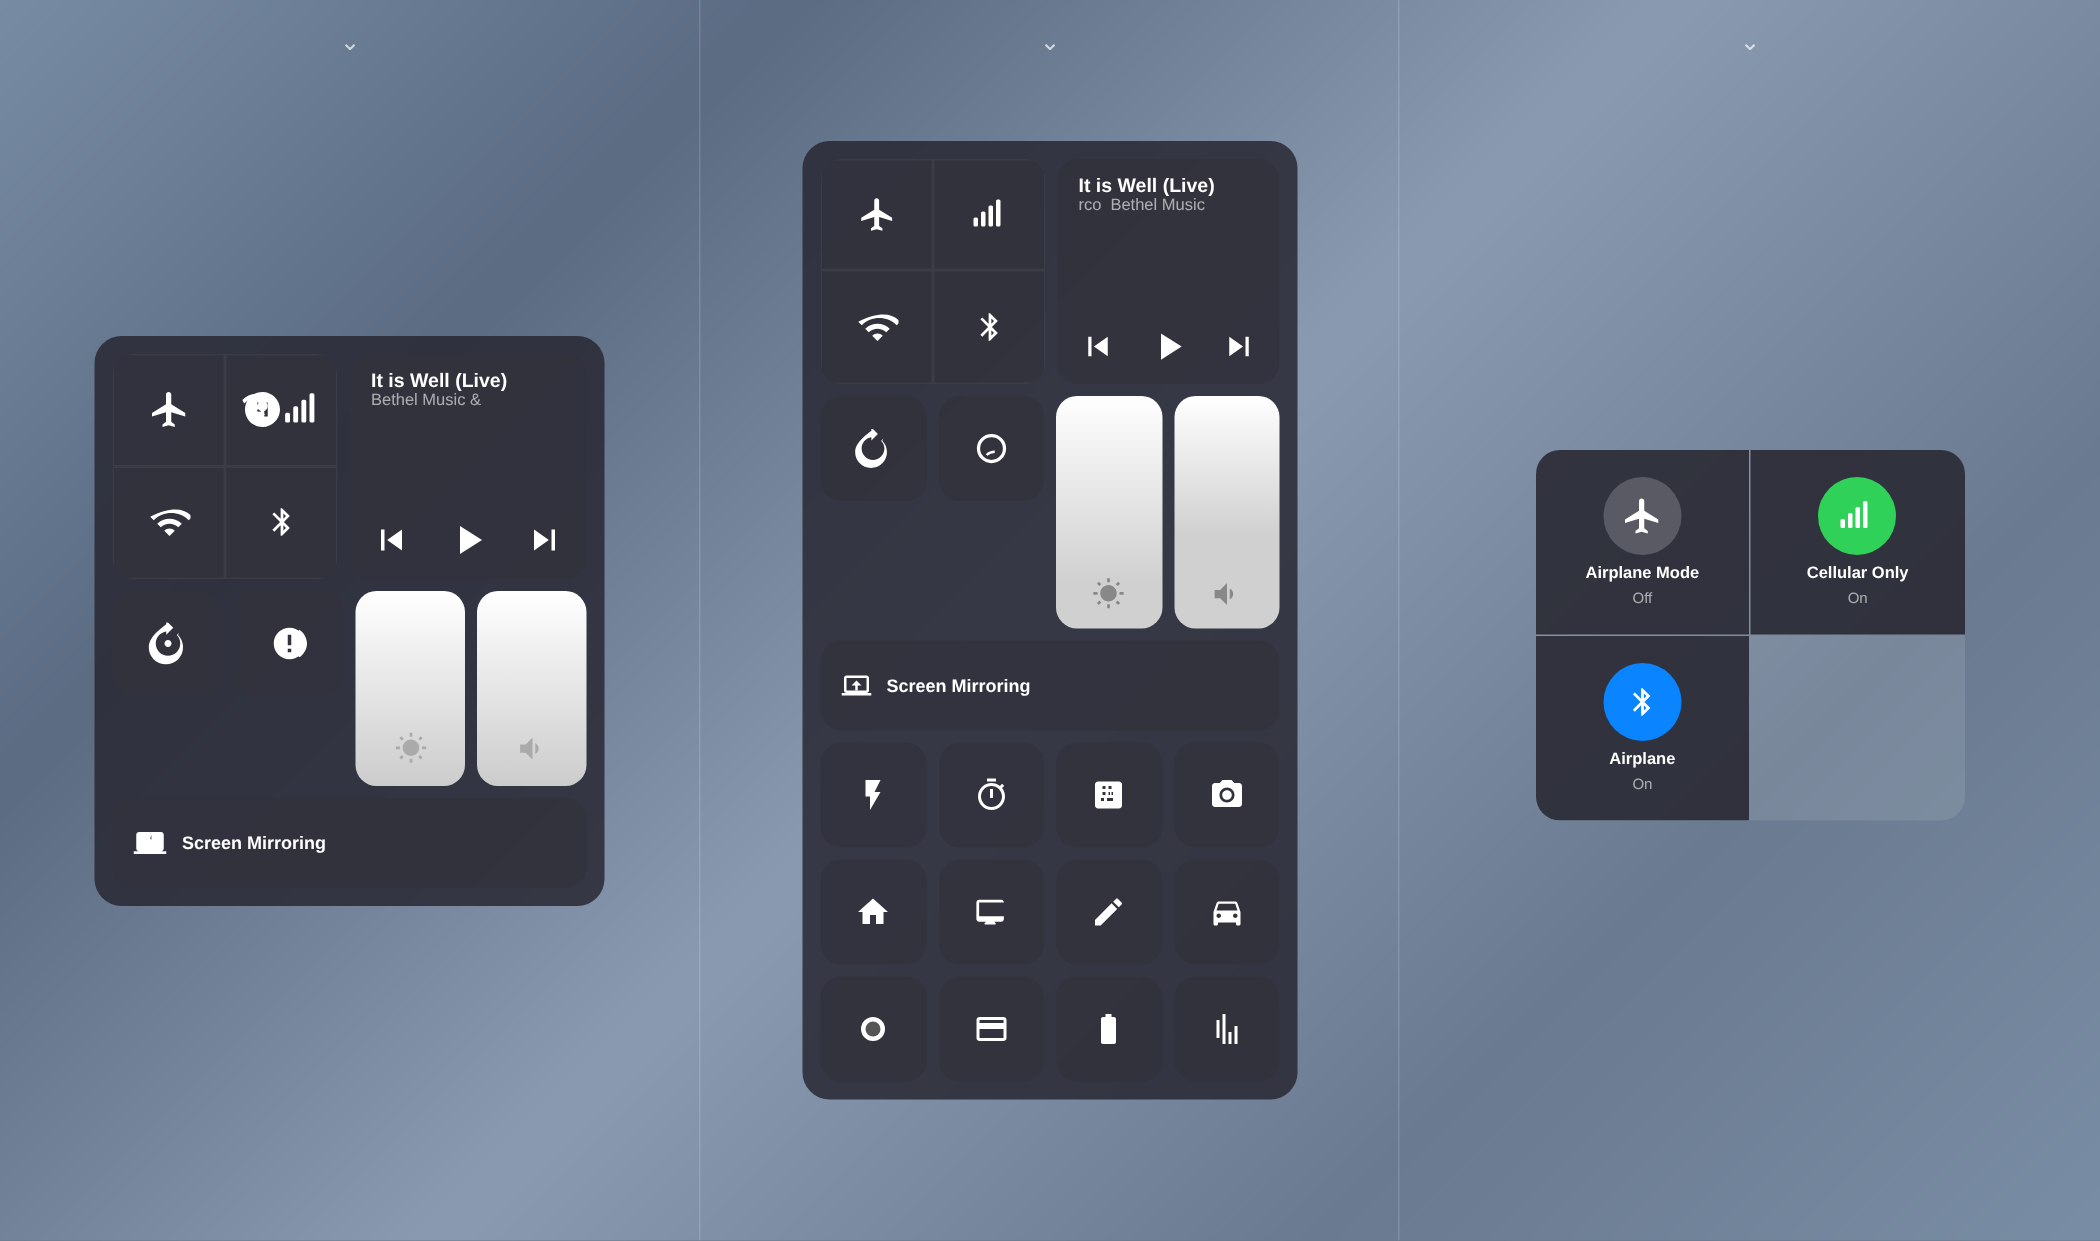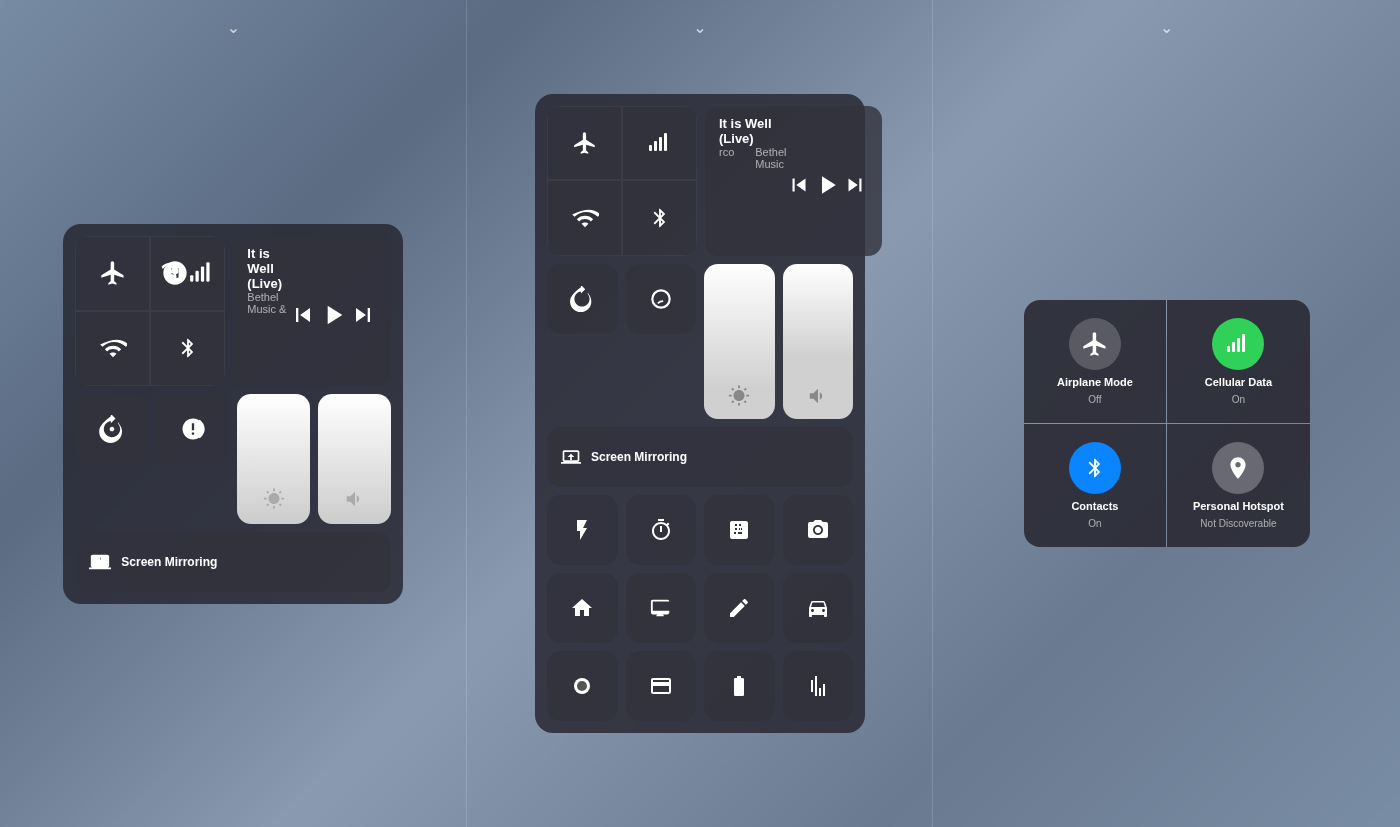--- a/index.html
+++ b/index.html
@@ -124,21 +124,21 @@
       border: 0.5px solid rgba(255,255,255,0.05);
     }
 
     
     .music-block {
       background: rgba(50, 50, 60, 0.8);
       border-radius: 14px;
       flex: 1;
       padding: 10px 14px;
       display: flex;
-      flex-direction: row;
+      flex-direction: column;
       justify-content: space-between;
       height: 150px;
     }
 
     .music-title {
       color: white;
       font-size: 13px;
       font-weight: 600;
     }
 
@@ -370,21 +370,21 @@
           <div class="network-btn active-blue">
             <svg width="22" height="22" viewBox="0 0 24 24" fill="white">
               <path d="M17.71 7.71L12 2h-1v7.59L6.41 5 5 6.41 10.59 12 5 17.59 6.41 19 11 14.41V22h1l5.71-5.71-4.3-4.29 4.3-4.29zM13 5.83l1.88 1.88L13 9.59V5.83zm1.88 10.46L13 18.17v-3.76l1.88 1.88z"></path>
             </svg>
           </div>
         </div>
 
         <div class="music-block">
           <div>
             <div class="music-title">It is Well (Live)</div>
-            <div style="display:flex; gap:21px;">
+            <div style="display:flex; gap:6px;">
               <span class="music-artist">rco</span>
               <span class="music-artist">Bethel Music</span>
             </div>
           </div>
           <div class="music-controls">
             <svg width="26" height="26" viewBox="0 0 24 24" fill="white">
                 <path d="M6 6h2v12H6zm3.5 6l8.5 6V6z"></path>
               </svg>
             <svg width="30" height="30" viewBox="0 0 24 24" fill="white">
                 <path d="M8 5v14l11-7z"></path>
@@ -521,44 +521,34 @@
 
         <div class="exp-btn">
           <div class="exp-icon green">
             <svg width="24" height="24" viewBox="0 0 24 24" fill="white">
               <rect x="1" y="14" width="3" height="6" rx="1"></rect>
               <rect x="6" y="10" width="3" height="10" rx="1"></rect>
               <rect x="11" y="6" width="3" height="14" rx="1"></rect>
               <rect x="16" y="2" width="3" height="18" rx="1"></rect>
             </svg>
           </div>
-          <span class="exp-label">Cellular Data</span>
+          <span class="exp-label">Cellular Only</span>
           <span class="exp-sublabel">On</span>
         </div>
 
 
         <div class="exp-btn">
           <div class="exp-icon blue">
             <svg width="22" height="22" viewBox="0 0 24 24" fill="white">
               <path d="M17.71 7.71L12 2h-1v7.59L6.41 5 5 6.41 10.59 12 5 17.59 6.41 19 11 14.41V22h1l5.71-5.71-4.3-4.29 4.3-4.29zM13 5.83l1.88 1.88L13 9.59V5.83zm1.88 10.46L13 18.17v-3.76l1.88 1.88z"></path>
             </svg>
           </div>
-          <span class="exp-label">Contacts</span>
+          <span class="exp-label">Airplane</span>
           <span class="exp-sublabel">On</span>
         </div>
 
 
-        <div class="exp-btn">
-          <div class="exp-icon gray-light">
-            <svg width="26" height="26" viewBox="0 0 24 24" fill="white">
-              <path d="M12 2C8.13 2 5 5.13 5 9c0 5.25 7 13 7 13s7-7.75 7-13c0-3.87-3.13-7-7-7zm0 9.5c-1.38 0-2.5-1.12-2.5-2.5s1.12-2.5 2.5-2.5 2.5 1.12 2.5 2.5-1.12 2.5-2.5 2.5z"></path>
-              <path d="M16.5 6c0 0-1.5-2-4.5-2S7.5 6 7.5 6" stroke="white" stroke-width="1.2" fill="none"></path>
-            </svg>
-          </div>
-          <span class="exp-label">Personal Hotspot</span>
-          <span class="exp-sublabel">Not Discoverable</span>
-        </div>
 
       </div>
     </div>
   </div>
 
 </div>
 
 </body></html>

